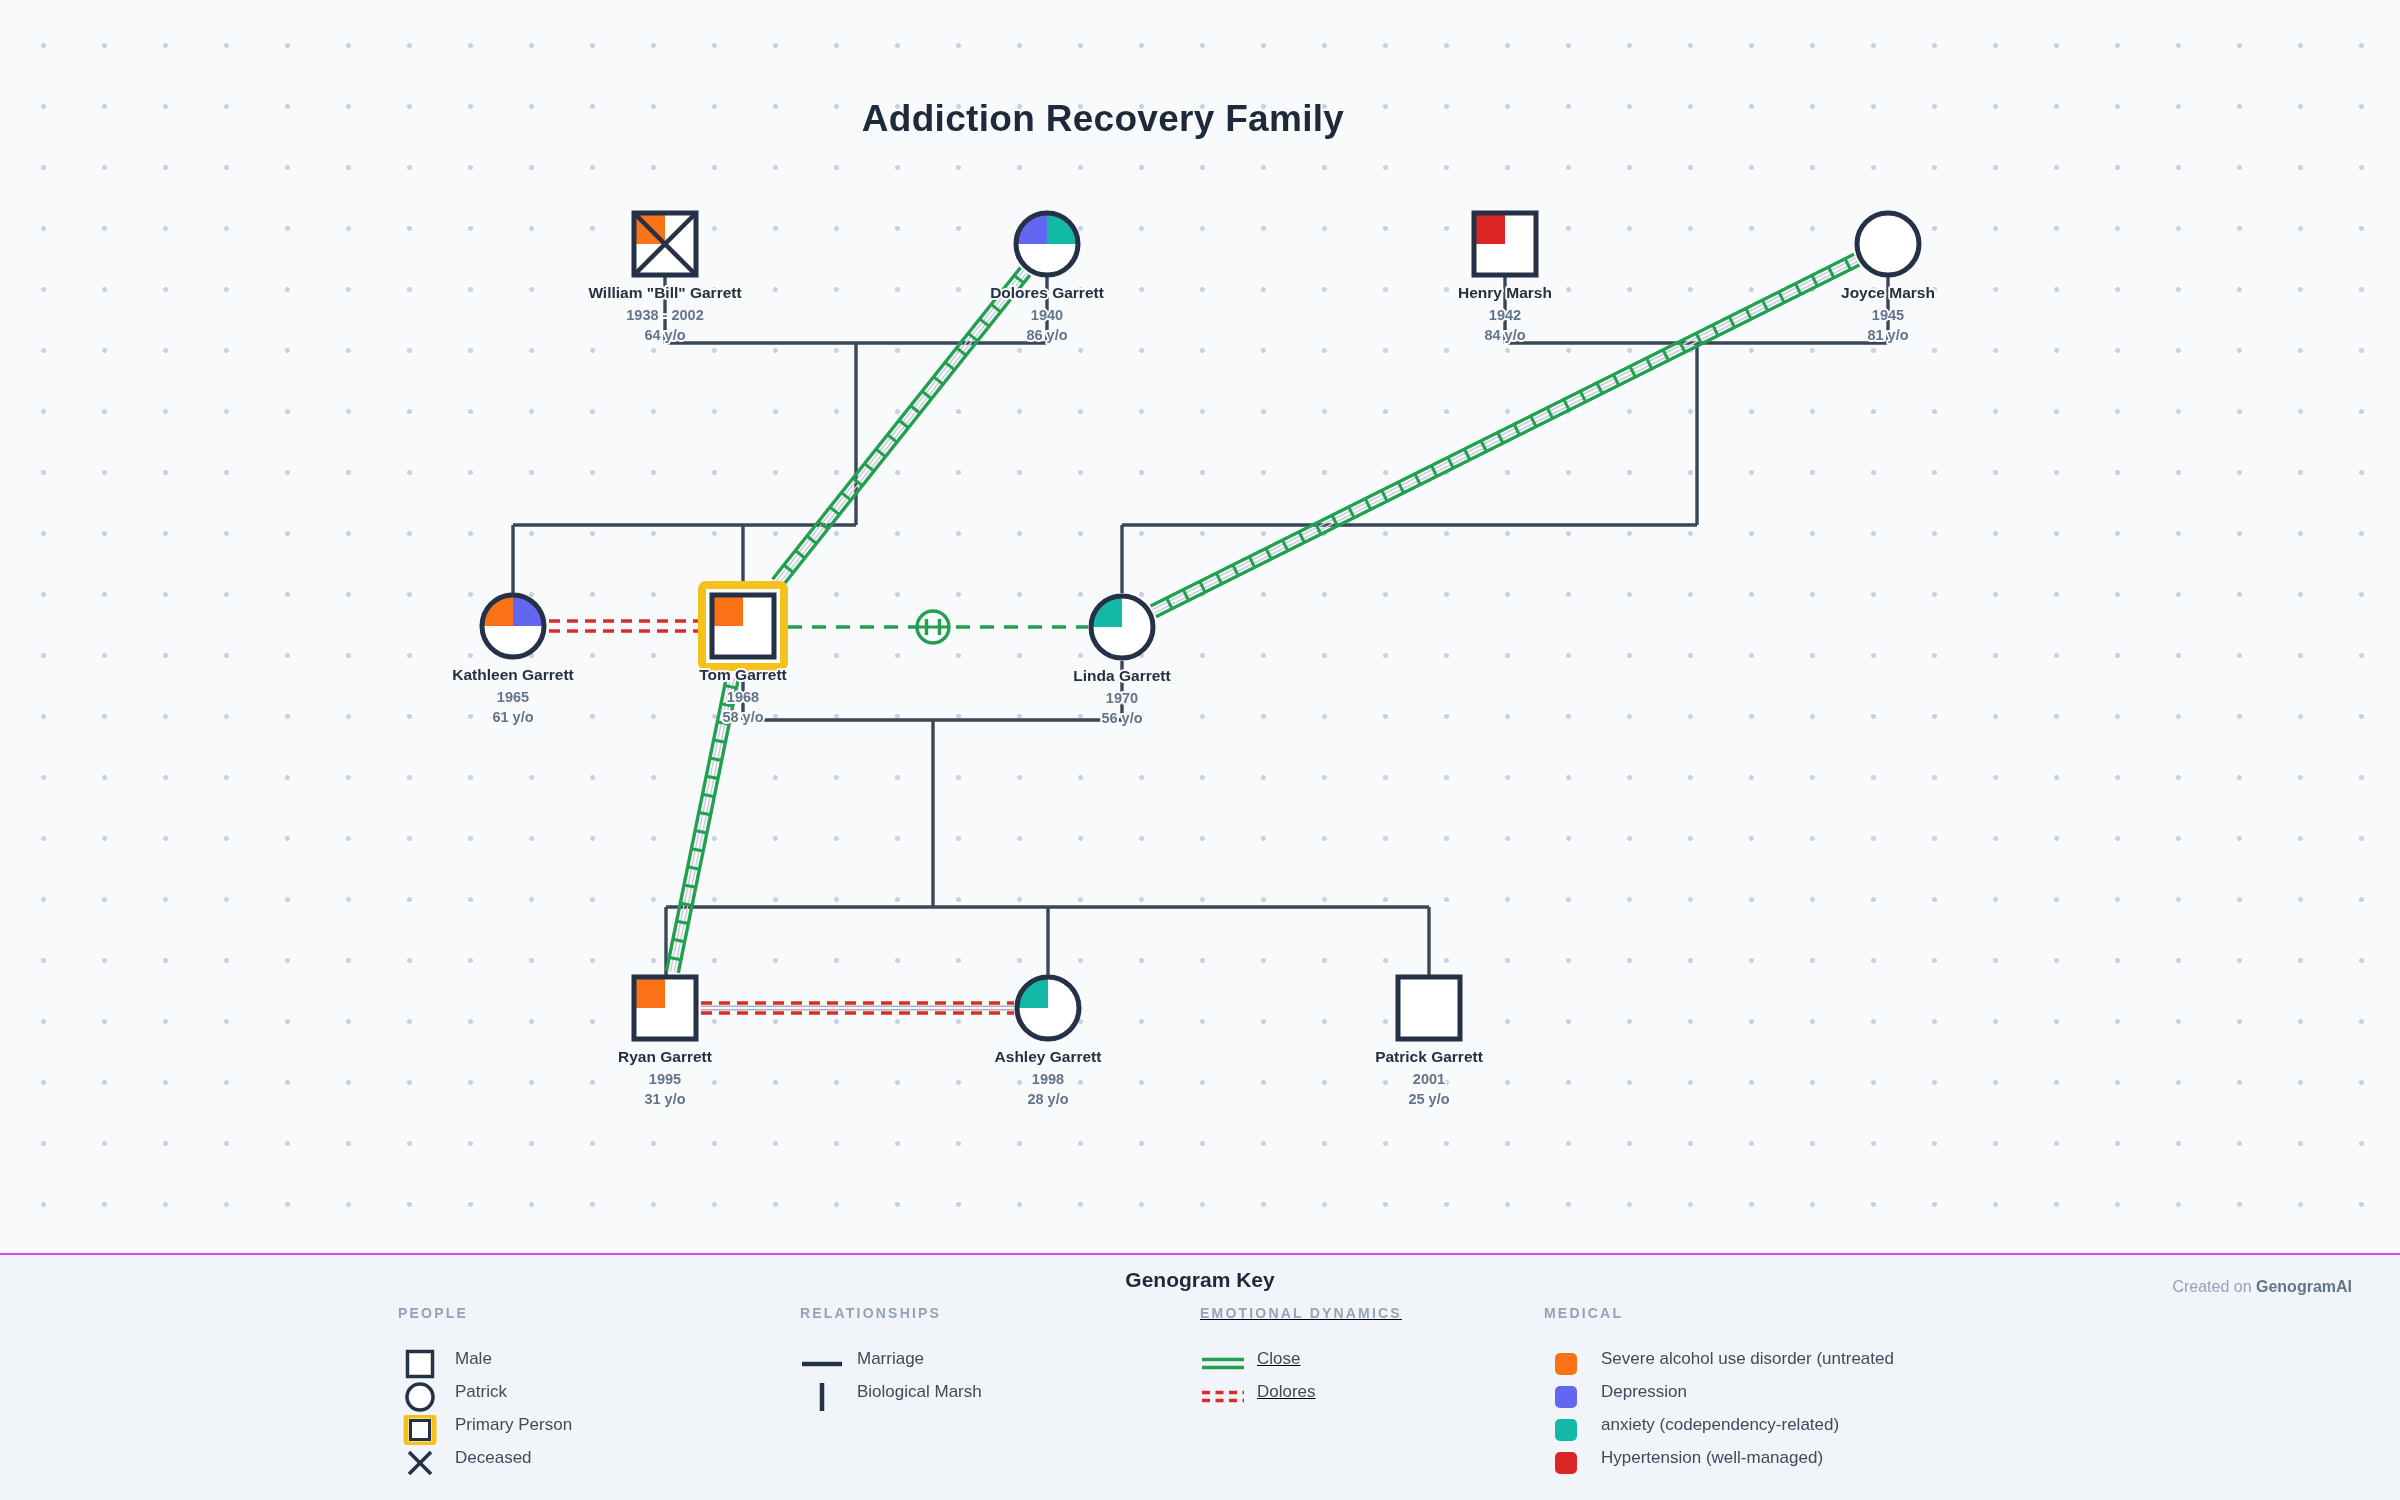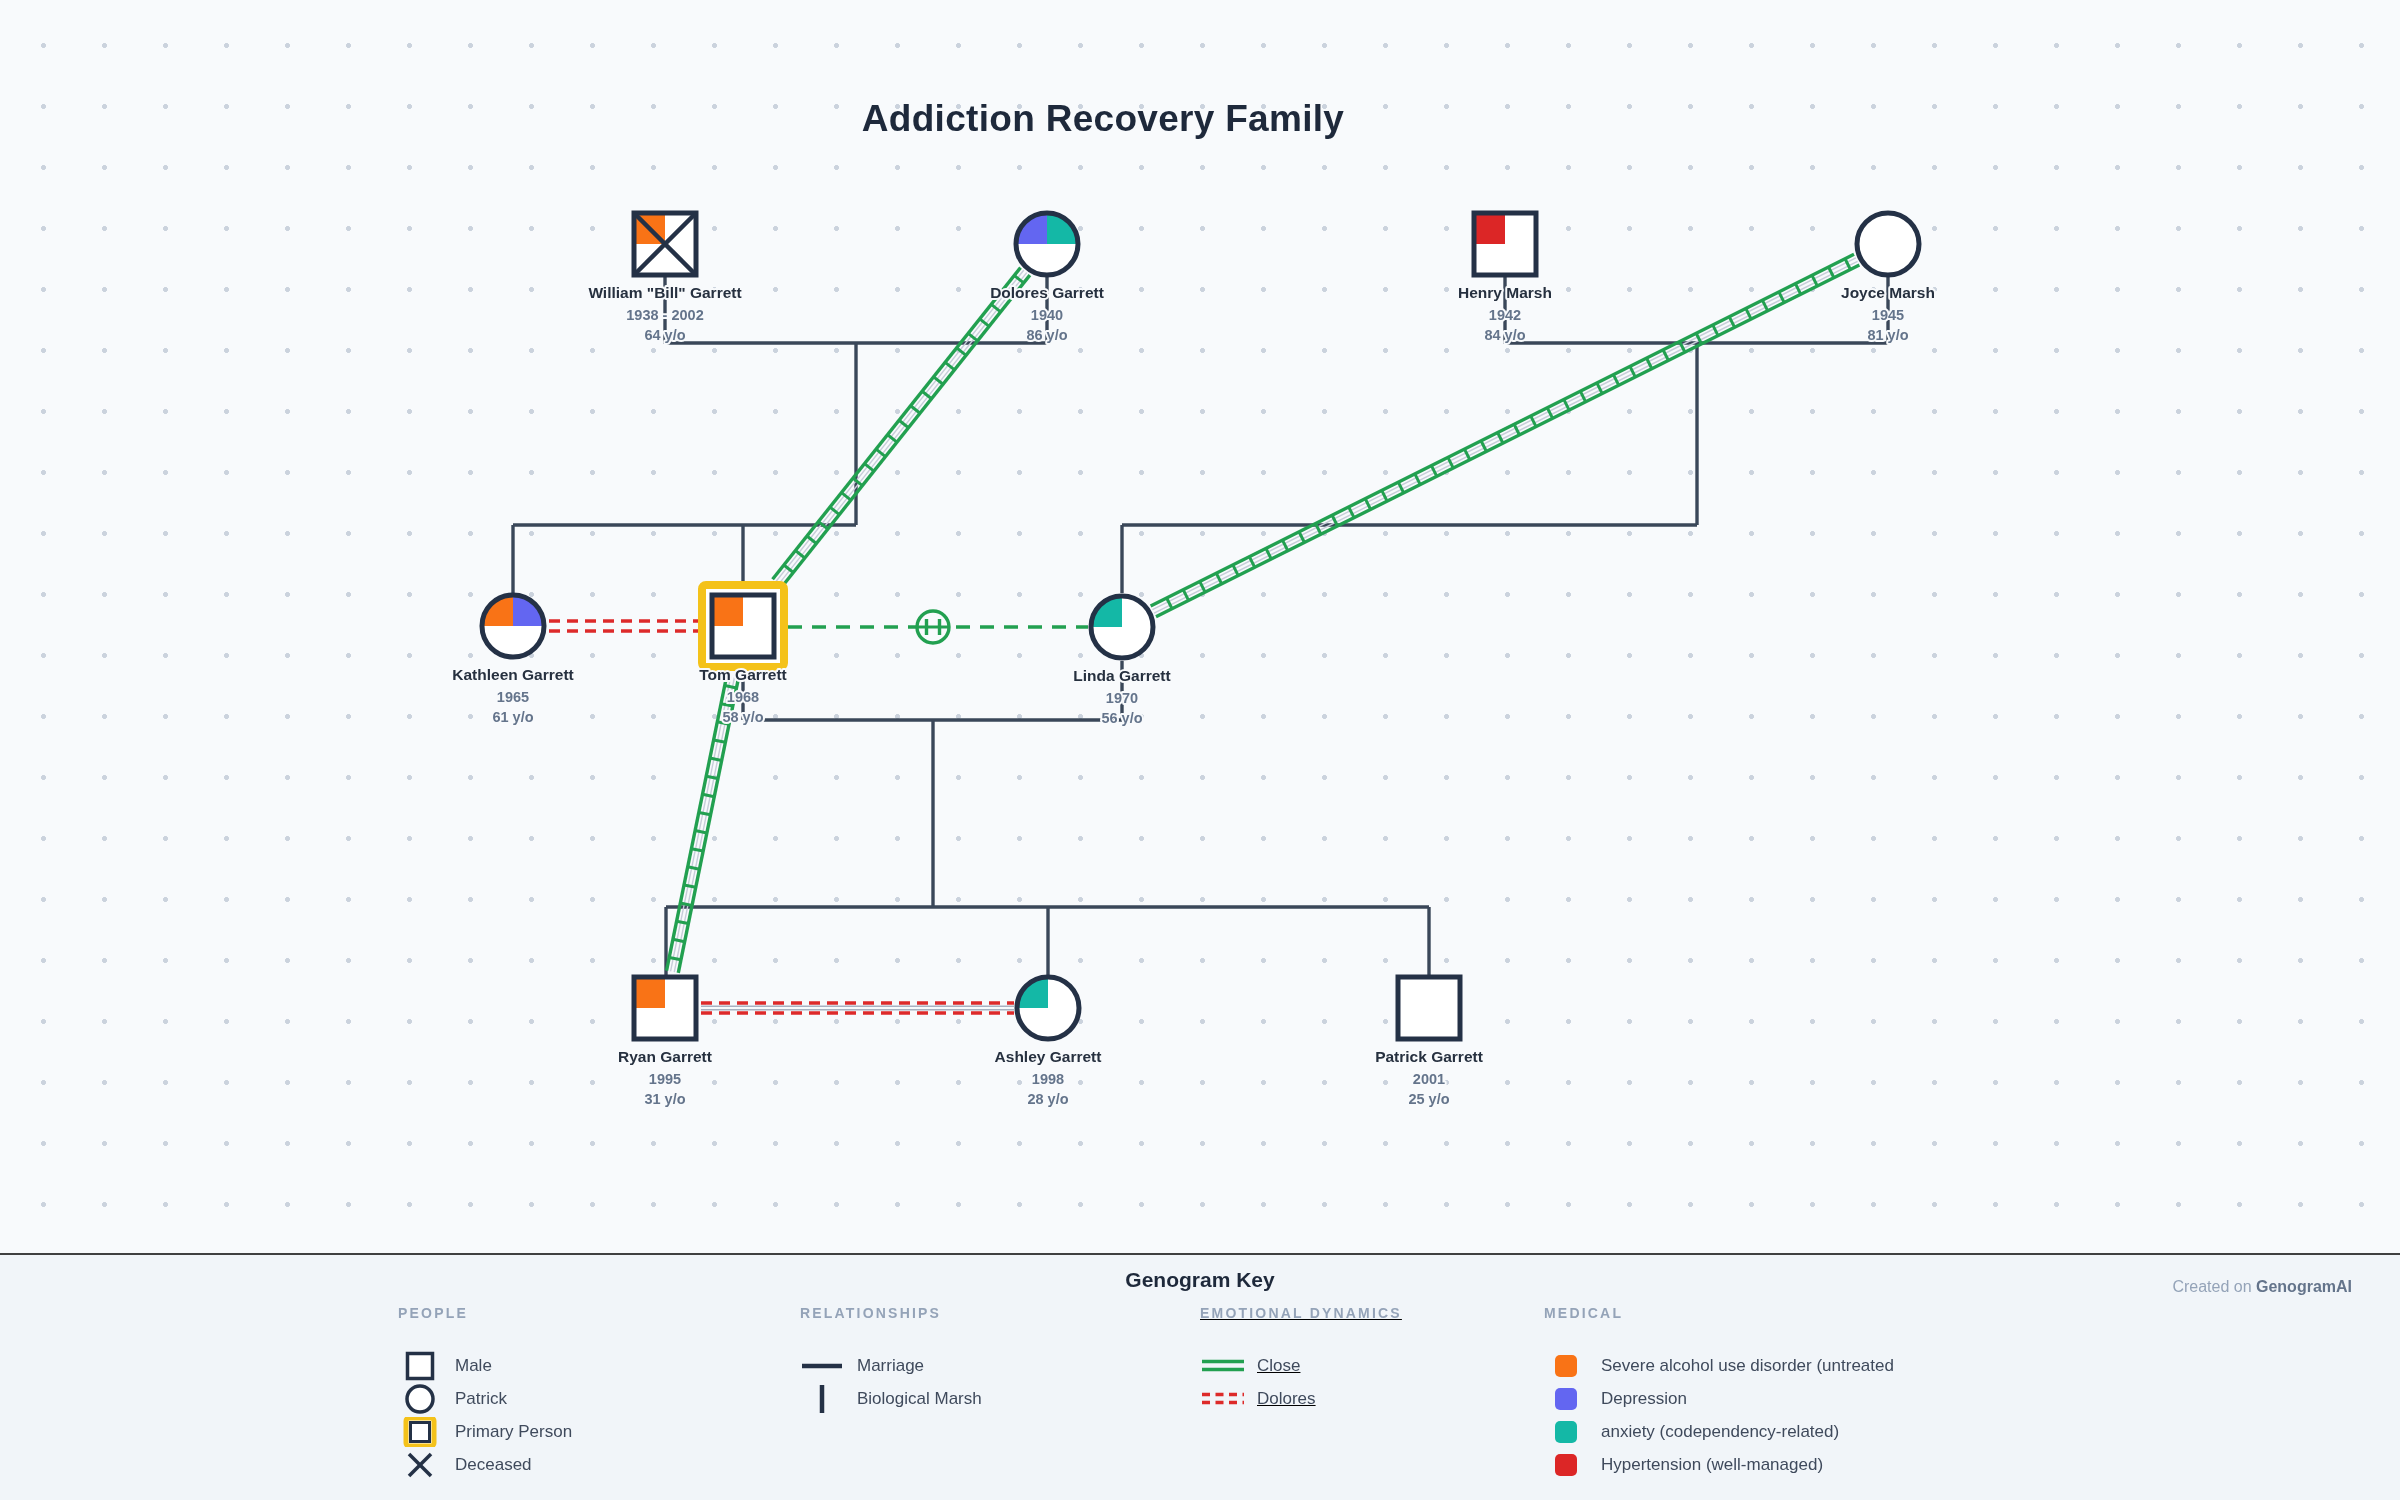--- a/index.html
+++ b/index.html
@@ -8,28 +8,28 @@
   .canvas{position:absolute;left:0;top:0;width:2400px;height:1253px;
           background-image:radial-gradient(circle,rgba(148,163,184,.45) 2.2px,transparent 2.7px);
           background-size:61px 61px;background-position:13px 15px}
   .title{position:absolute;top:98px;left:0;width:2206px;text-align:center;
          font-size:37px;font-weight:bold;color:#1e293b;letter-spacing:.3px}
   svg.diagram{position:absolute;left:0;top:0}
   .person-name{font-size:15.5px;font-weight:bold;fill:#26303f}
   .person-sub{font-size:14.5px;font-weight:bold;fill:#64748b}
   .halo{paint-order:stroke;stroke:#f8fafc;stroke-width:4px;stroke-linejoin:round}
   .key{position:absolute;left:0;top:1253px;width:2400px;height:247px;background:#f1f5f9;
-       border-top:2px solid #404040;box-sizing:border-box}
+       border-top:2px solid #d946ef;box-sizing:border-box}
   .key-title{position:absolute;top:13px;left:0;width:100%;text-align:center;
              font-size:21px;font-weight:bold;color:#1e293b}
   .credit{position:absolute;top:23px;right:48px;font-size:16px;color:#94a3b8}
   .credit b{color:#64748b;font-weight:bold}
   .key-col{position:absolute;top:50px}
   .key-header{font-size:14px;font-weight:bold;letter-spacing:2.2px;color:#94a3b8;margin-bottom:28px}
-  .key-row{display:flex;align-items:center;height:33px}
+  .key-row{display:flex;height:33px}
   .key-icon{width:48px;height:30px;flex:0 0 48px}
   .key-label{margin-left:9px;font-size:17px;color:#3f4a5c;white-space:nowrap}
 </style>
 </head>
 <body>
 
 <div class="page">
   <div class="canvas">
     <div class="title">Addiction Recovery Family</div>
     <svg class="diagram" width="2400" height="1253">

